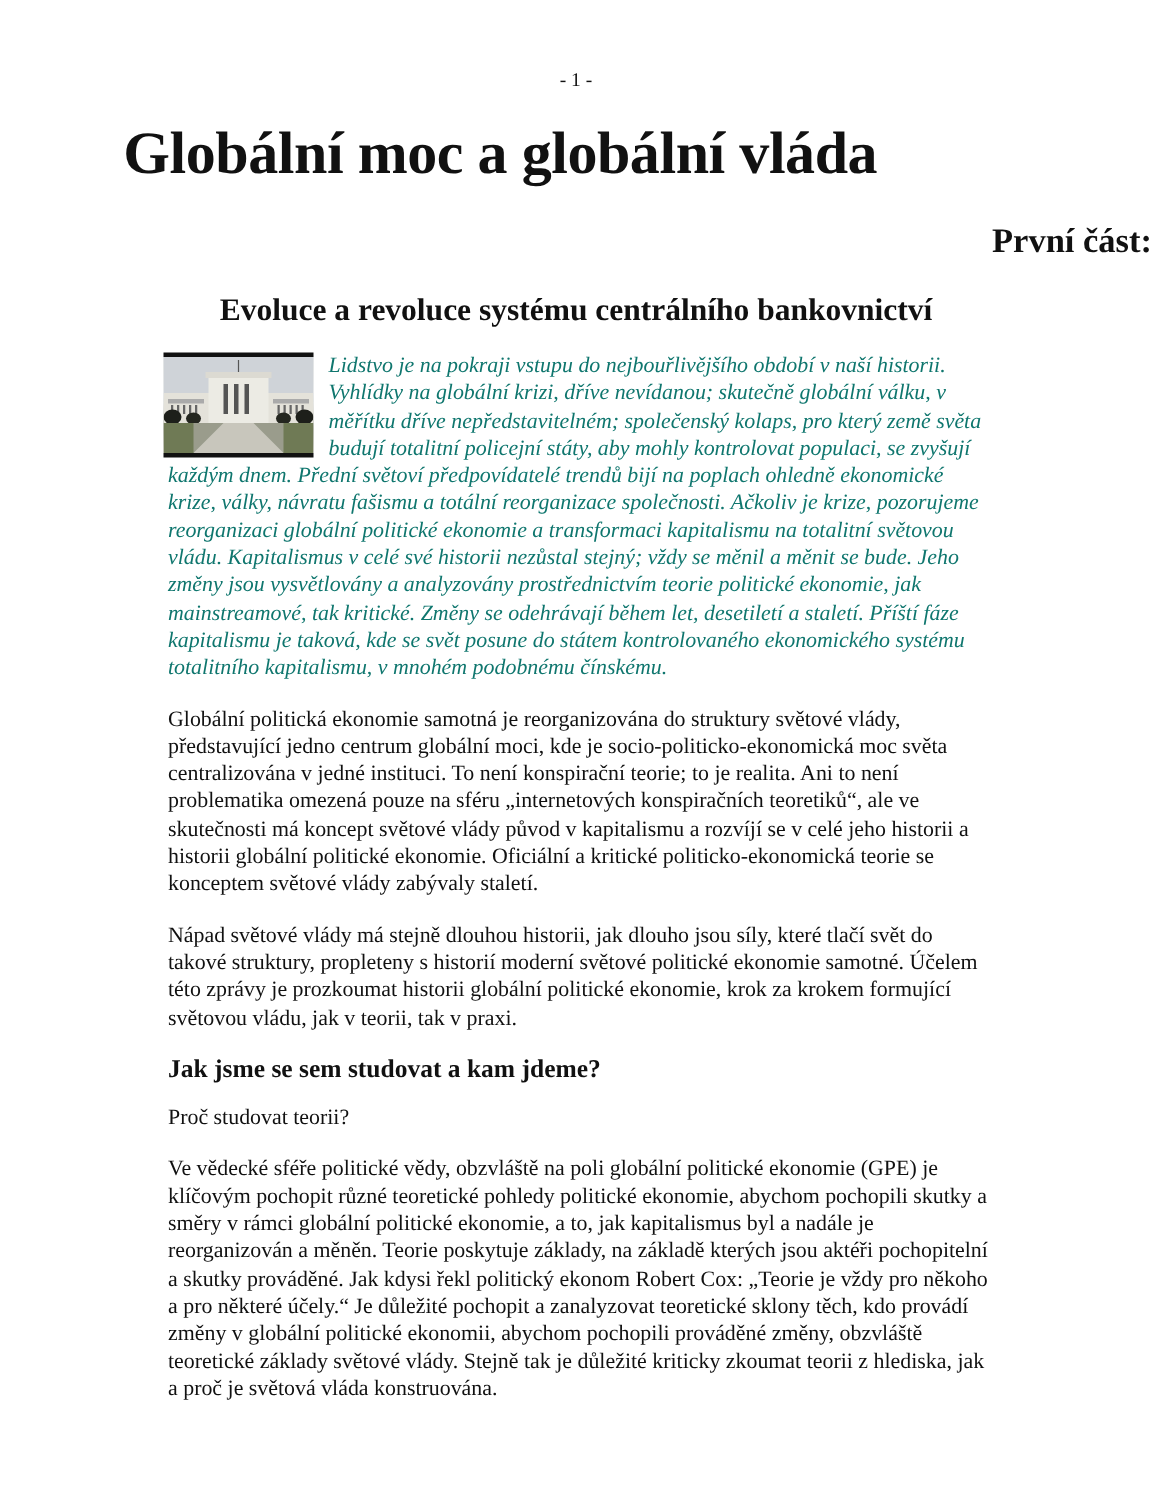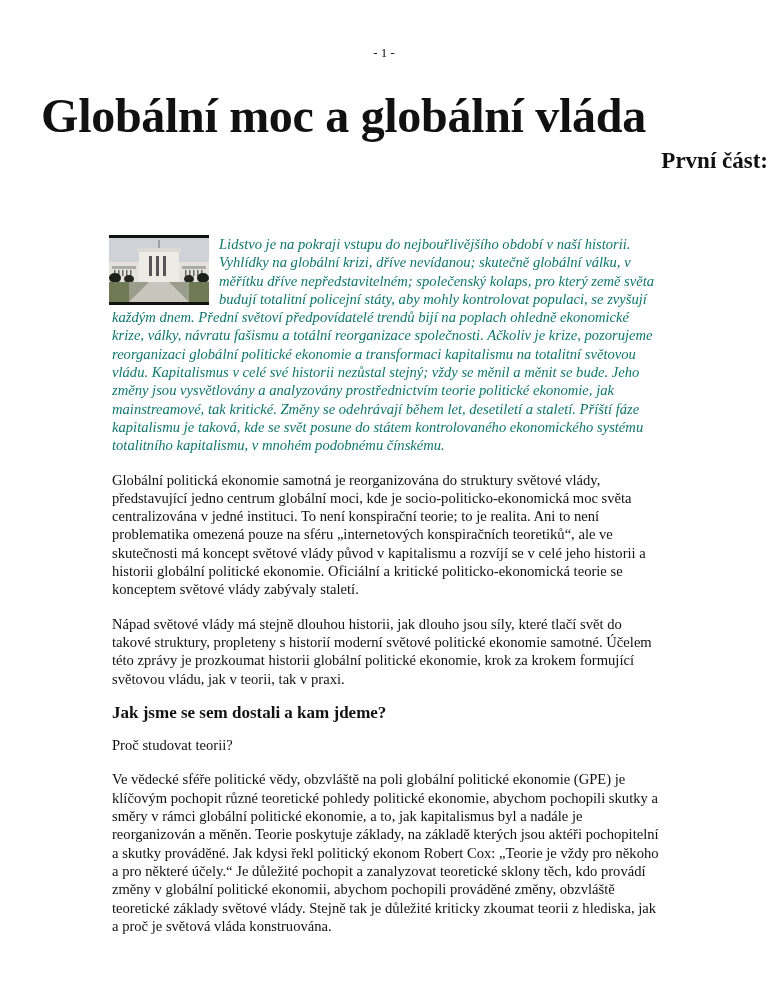--- a/index.html
+++ b/index.html
@@ -27,23 +27,23 @@
       text-align: center;
       font-size: 13px;
     }
     .title {
       position: absolute;
       top: 78px;
       left: 0;
       width: 667px;
       text-align: center;
       font-weight: bold;
-      font-size: 48px;
+      font-size: 40px;
       letter-spacing: -0.3px;
-      margin: 10px;
+      margin: 0;
     }
     .subtitle {
       position: absolute;
       top: 148px;
       left: 0;
       width: 768px;
       text-align: right;
       font-weight: bold;
       font-size: 23px;
       margin: 0;
@@ -101,20 +101,21 @@
     }
   </style>
 </head>
 <body>
 
 <div class="page">
   <div class="page-number">- 1 -</div>
 
   <h1 class="title">Globální moc a globální vláda</h1>
   <h2 class="subtitle">První část:</h2>
+  <h2 class="section-title">Evoluce a revoluce systému centrálního bankovnictví</h2>
 
   <div class="content">
 
     <div class="lead">
       <div class="lead-image">
         <svg viewBox="0 0 100 64" preserveAspectRatio="none">
           <rect x="0" y="0" width="100" height="30" fill="#cfd3d8"></rect>
           <rect x="0" y="24" width="100" height="20" fill="#e4e2da"></rect>
           <rect x="30" y="12" width="40" height="32" fill="#ecebe4"></rect>
           <rect x="28" y="10" width="44" height="4" fill="#dcdad2"></rect>
@@ -145,17 +146,17 @@
           <rect x="0" y="44" width="20" height="20" fill="#6f7a55"></rect>
           <rect x="80" y="44" width="20" height="20" fill="#6f7a55"></rect>
         </svg>
       </div>
       <span>Lidstvo je na pokraji vstupu do nejbouřlivějšího období v naší historii. Vyhlídky na globální krizi, dříve nevídanou; skutečně globální válku, v měřítku dříve nepředstavitelném; společenský kolaps, pro který země světa budují totalitní policejní státy, aby mohly kontrolovat populaci, se zvyšují každým dnem. Přední světoví předpovídatelé trendů bijí na poplach ohledně ekonomické krize, války, návratu fašismu a totální reorganizace společnosti. Ačkoliv je krize, pozorujeme reorganizaci globální politické ekonomie a transformaci kapitalismu na totalitní světovou vládu. Kapitalismus v celé své historii nezůstal stejný; vždy se měnil a měnit se bude. Jeho změny jsou vysvětlovány a analyzovány prostřednictvím teorie politické ekonomie, jak mainstreamové, tak kritické. Změny se odehrávají během let, desetiletí a staletí. Příští fáze kapitalismu je taková, kde se svět posune do státem kontrolovaného ekonomického systému totalitního kapitalismu, v mnohém podobnému čínskému.</span>
     </div>
 
     <p class="body">Globální politická ekonomie samotná je reorganizována do struktury světové vlády, představující jedno centrum globální moci, kde je socio-politicko-ekonomická moc světa centralizována v jedné instituci. To není konspirační teorie; to je realita. Ani to není problematika omezená pouze na sféru „internetových konspiračních teoretiků“, ale ve skutečnosti má koncept světové vlády původ v kapitalismu a rozvíjí se v celé jeho historii a historii globální politické ekonomie. Oficiální a kritické politicko-ekonomická teorie se konceptem světové vlády zabývaly staletí.</p>
     <p class="body">Nápad světové vlády má stejně dlouhou historii, jak dlouho jsou síly, které tlačí svět do takové struktury, propleteny s historií moderní světové politické ekonomie samotné. Účelem této zprávy je prozkoumat historii globální politické ekonomie, krok za krokem formující světovou vládu, jak v teorii, tak v praxi.</p>
 
-    <h3 class="subhead">Jak jsme se sem dostali a kam jdeme?</h3>
+    <h3 class="subhead">Jak jsme se sem studovat a kam jdeme?</h3>
     <p class="body">Proč studovat teorii?</p>
     <p class="body">Ve vědecké sféře politické vědy, obzvláště na poli globální politické ekonomie (GPE) je klíčovým pochopit různé teoretické pohledy politické ekonomie, abychom pochopili skutky a směry v rámci globální politické ekonomie, a to, jak kapitalismus byl a nadále je reorganizován a měněn. Teorie poskytuje základy, na základě kterých jsou aktéři pochopitelní a skutky prováděné. Jak kdysi řekl politický ekonom Robert Cox: „Teorie je vždy pro někoho a pro některé účely.“ Je důležité pochopit a zanalyzovat teoretické sklony těch, kdo provádí změny v globální politické ekonomii, abychom pochopili prováděné změny, obzvláště teoretické základy světové vlády. Stejně tak je důležité kriticky zkoumat teorii z hlediska, jak a proč je světová vláda konstruována.</p>
   </div>
 </div>
 
 </body></html>

